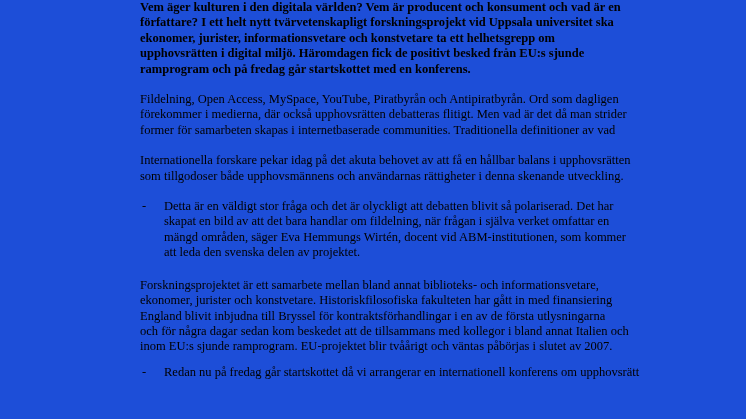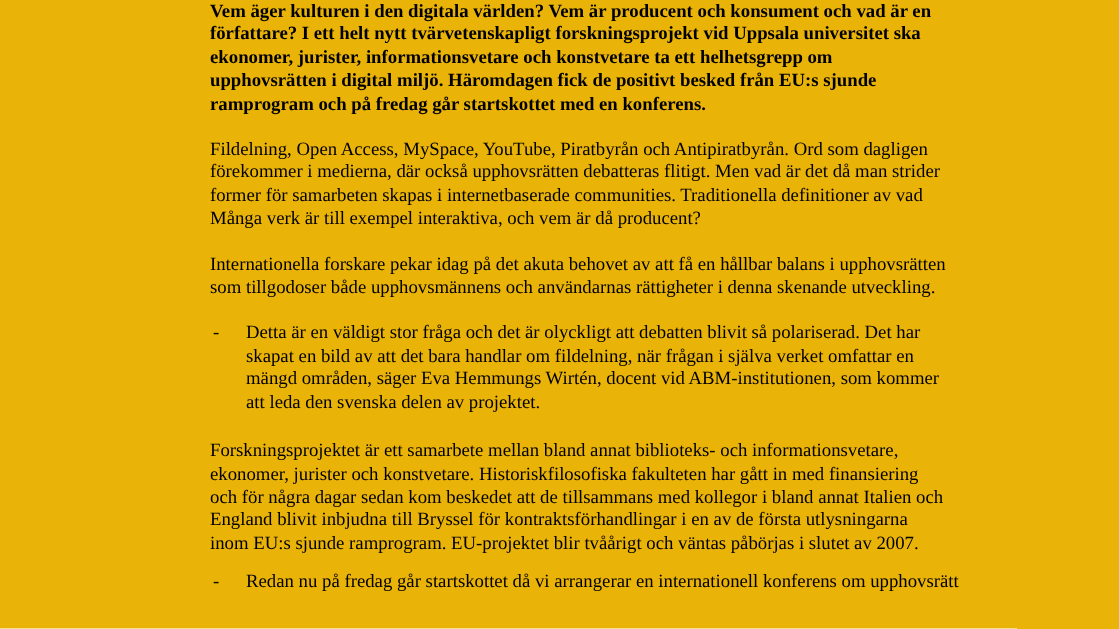--- a/index.html
+++ b/index.html
@@ -9,21 +9,21 @@
   }
   body {
     width: 746px;
     height: 419px;
     overflow: hidden;
     position: relative;
   }
   .page {
     position: absolute;
     inset: 0;
-    background: #eab308;
+    background: #1d4ed8;
   }
   .article {
     position: absolute;
     left: 140px;
     top: 0;
     width: 580px;
     font-family: "Liberation Serif", "DejaVu Serif", serif;
     font-size: 12.5px;
     color: #000000;
   }
@@ -61,38 +61,37 @@
         <div class="line">Vem äger kulturen i den digitala världen? Vem är producent och konsument och vad är en</div>
         <div class="line">författare? I ett helt nytt tvärvetenskapligt forskningsprojekt vid Uppsala universitet ska</div>
         <div class="line">ekonomer, jurister, informationsvetare och konstvetare ta ett helhetsgrepp om</div>
         <div class="line">upphovsrätten i digital miljö. Häromdagen fick de positivt besked från EU:s sjunde</div>
         <div class="line">ramprogram och på fredag går startskottet med en konferens.</div>
       </div>
       <div class="para body">
         <div class="line">Fildelning, Open Access, MySpace, YouTube, Piratbyrån och Antipiratbyrån. Ord som dagligen</div>
         <div class="line">förekommer i medierna, där också upphovsrätten debatteras flitigt. Men vad är det då man strider</div>
         <div class="line">former för samarbeten skapas i internetbaserade communities. Traditionella definitioner av vad</div>
-        <div class="line">Många verk är till exempel interaktiva, och vem är då producent?</div>
       </div>
       <div class="para body">
         <div class="line">Internationella forskare pekar idag på det akuta behovet av att få en hållbar balans i upphovsrätten</div>
         <div class="line">som tillgodoser både upphovsmännens och användarnas rättigheter i denna skenande utveckling.</div>
       </div>
       <div class="para quote">
         <span class="dash">-</span>
         <div class="line">Detta är en väldigt stor fråga och det är olyckligt att debatten blivit så polariserad. Det har</div>
         <div class="line">skapat en bild av att det bara handlar om fildelning, när frågan i själva verket omfattar en</div>
         <div class="line">mängd områden, säger Eva Hemmungs Wirtén, docent vid ABM-institutionen, som kommer</div>
         <div class="line">att leda den svenska delen av projektet.</div>
       </div>
       <div class="para body">
         <div class="line">Forskningsprojektet är ett samarbete mellan bland annat biblioteks- och informationsvetare,</div>
         <div class="line">ekonomer, jurister och konstvetare. Historiskfilosofiska fakulteten har gått in med finansiering</div>
+        <div class="line">England blivit inbjudna till Bryssel för kontraktsförhandlingar i en av de första utlysningarna</div>
         <div class="line">och för några dagar sedan kom beskedet att de tillsammans med kollegor i bland annat Italien och</div>
-        <div class="line">England blivit inbjudna till Bryssel för kontraktsförhandlingar i en av de första utlysningarna</div>
         <div class="line">inom EU:s sjunde ramprogram. EU-projektet blir tvåårigt och väntas påbörjas i slutet av 2007.</div>
       </div>
       <div class="para quote-clipped">
         <span class="dash">-</span>
         <div class="line">Redan nu på fredag går startskottet då vi arrangerar en internationell konferens om upphovsrätt</div>
       </div>
     </div>
 </div>
 
 </body></html>

